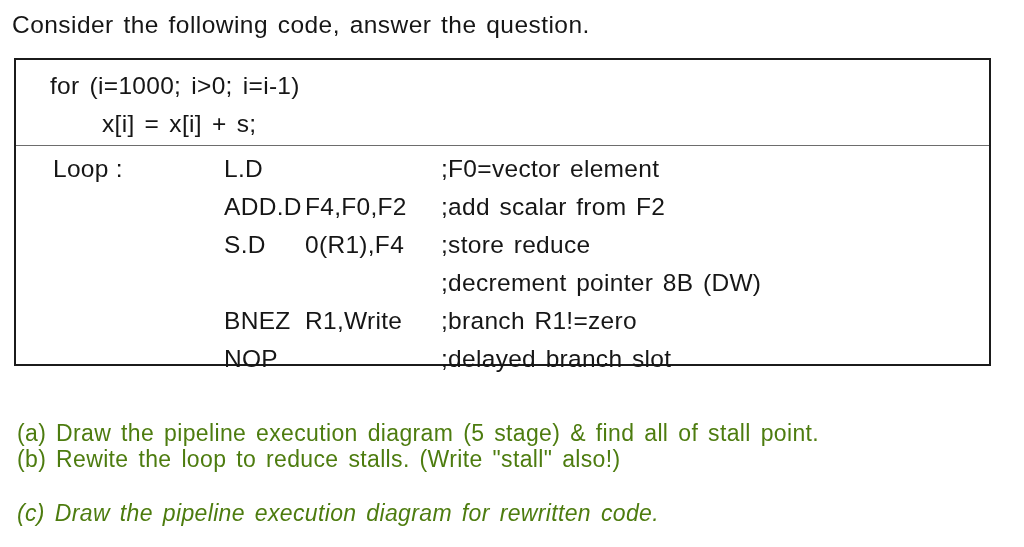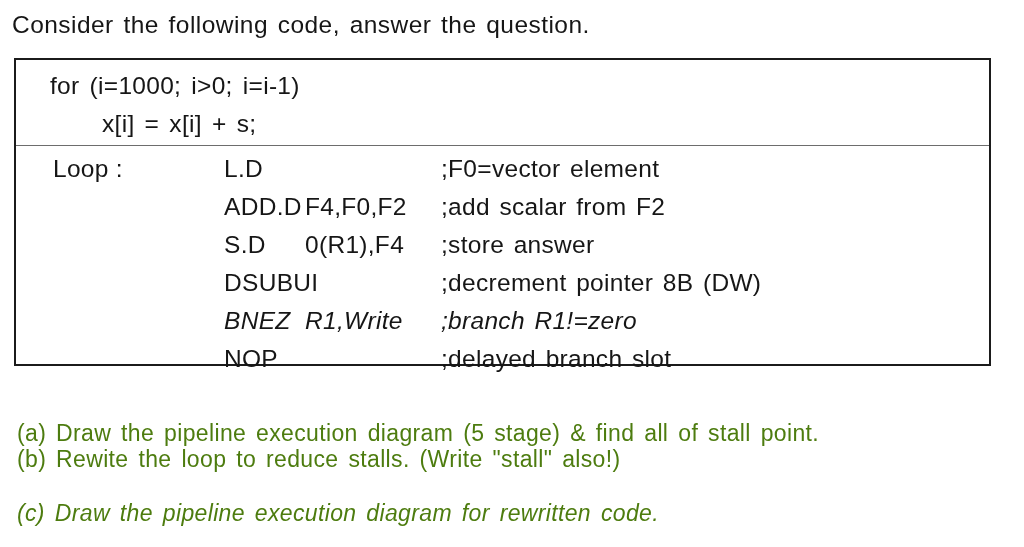--- a/index.html
+++ b/index.html
@@ -126,30 +126,29 @@
       <span class="col col-label"></span>
       <span class="col col-mnem">ADD.D</span>
       <span class="col col-oper">F4,F0,F2</span>
       <span class="col col-comment">;add scalar from F2</span>
     </div>
 
     <div class="asm-row" style="top:84px;">
       <span class="col col-label"></span>
       <span class="col col-mnem">S.D</span>
       <span class="col col-oper">0(R1),F4</span>
-      <span class="col col-comment">;store answer</span>
+      <span class="col col-comment">;store reduce</span>
     </div>
 
     <div class="asm-row" style="top:122px;">
       <span class="col col-label"></span>
-      <span class="col col-mnem">DSUBUI</span>
       <span class="col col-comment">;decrement pointer 8B (DW)</span>
     </div>
 
-    <div class="asm-row" style="top:160px;font-style:italic;">
+    <div class="asm-row" style="top:160px;">
       <span class="col col-label"></span>
       <span class="col col-mnem">BNEZ</span>
       <span class="col col-oper">R1,Write</span>
       <span class="col col-comment">;branch R1!=zero</span>
     </div>
 
     <div class="asm-row" style="top:198px;">
       <span class="col col-label"></span>
       <span class="col col-mnem">NOP</span>
       <span class="col col-oper"></span>

